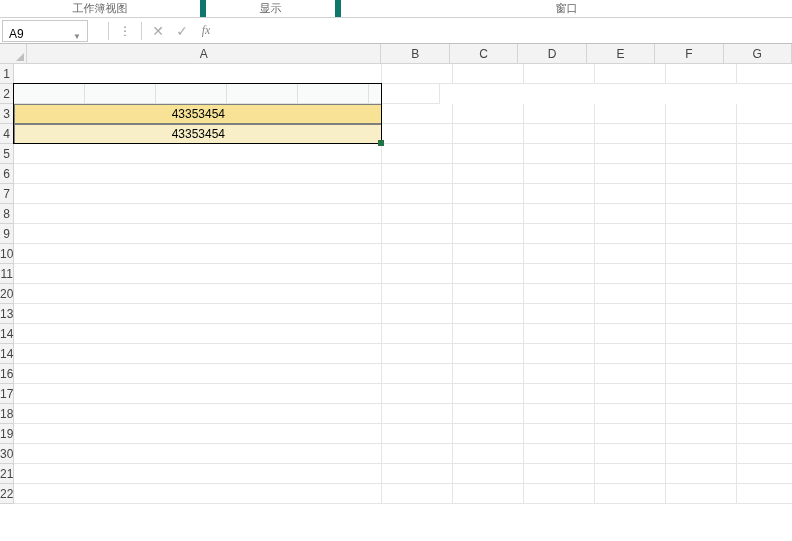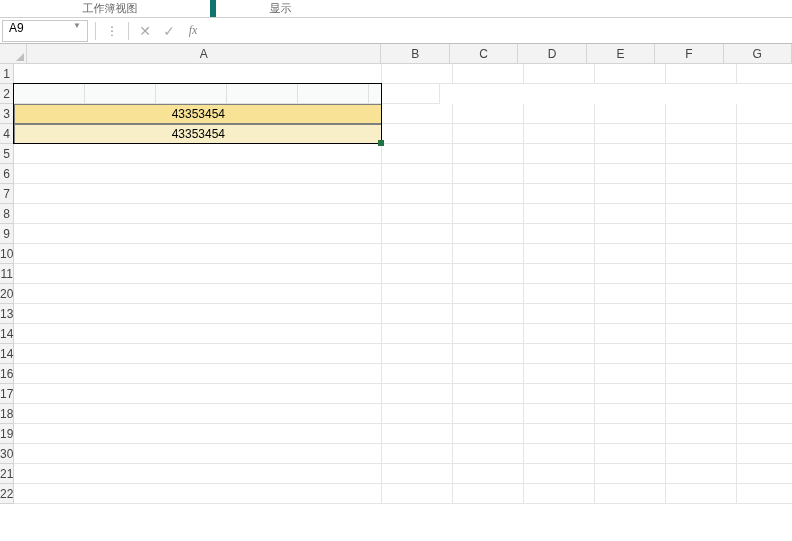--- a/index.html
+++ b/index.html
@@ -11,21 +11,20 @@
       width: 792px;
       height: 541px;
       position: relative;
     }
     .ribbon-groups {
       height: 18px;
       display: flex;
       border-bottom: 1px solid #d0d0d0;
       background: #fff;
       color: #666;
-      padding-left: 10px;
     }
     .ribbon-group {
       display: flex;
       align-items: center;
       justify-content: center;
       font-size: 11px;
       border-left: 6px solid #0f766e;
     }
     .ribbon-group:first-child { border-left: none; }
     .g1 { width: 200px; }
@@ -39,24 +38,24 @@
       align-items: center;
       border-bottom: 1px solid #c0c0c0;
       background: #fff;
       padding: 2px;
     }
     .name-box {
       width: 86px;
       height: 22px;
       border: 1px solid #c8c8c8;
       display: flex;
-      align-items: flex-start;
+      align-items: flex-end;
       padding: 0 6px;
       justify-content: space-between;
-      margin-right: 3px;
+      margin-right: 16px;
       font-size: 12px;
     }
     .name-box .caret {
       font-size: 8px;
       color: #888;
     }
     .fb-sep {
       width: 1px;
       height: 18px;
       background: #d0d0d0;
@@ -204,20 +203,21 @@
       right: -3px;
       bottom: -3px;
     }
   </style>
 </head>
 <body>
 
 <div class="ribbon-groups">
   <div class="ribbon-group g1">工作簿视图</div>
   <div class="ribbon-group g2">显示</div>
+  <div class="ribbon-group g4">窗口</div>
 </div>
 
 <div class="formula-bar">
   <div class="name-box">
     <span>A9</span>
     <span class="caret">▼</span>
   </div>
   <div class="fb-sep"></div>
   <div class="fb-dots">⋮</div>
   <div class="fb-sep"></div>

